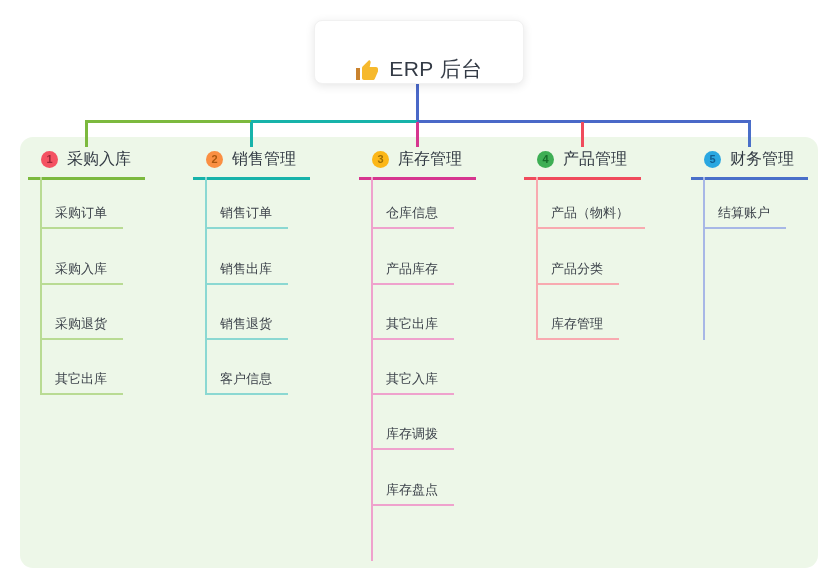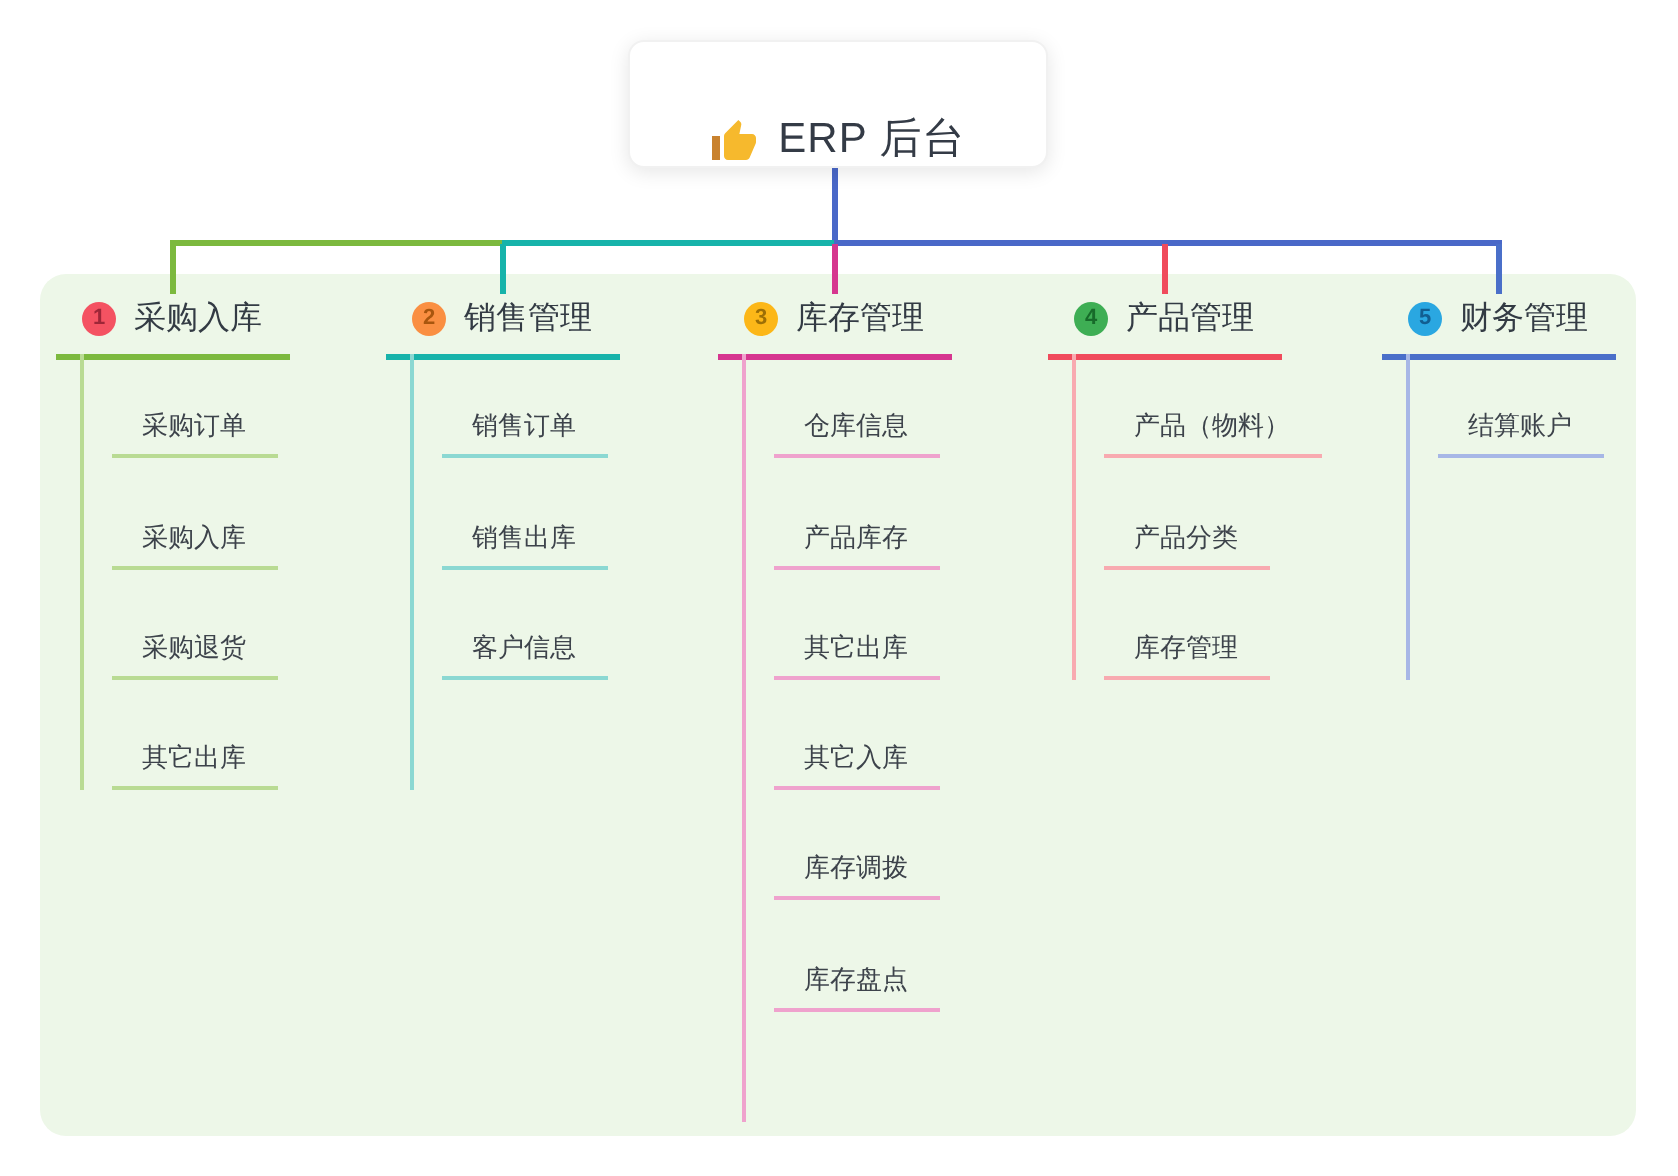--- a/index.html
+++ b/index.html
@@ -59,21 +59,21 @@
     font-size:11px;font-weight:bold;line-height:17px;text-align:center;
   }
   .title-underline{position:absolute;left:0;top:31px;width:117px;height:3px;background:var(--c);}
   .trunk{position:absolute;left:12px;top:31px;width:2px;background:var(--lc);}
   .branch-0 .trunk{height:218px;}
   .branch-1 .trunk{height:218px;}
   .branch-2 .trunk{height:384px;}
   .branch-3 .trunk{height:163px;}
   .branch-4 .trunk{height:163px;}
 
-  .children{position:absolute;left:12px;top:28px;padding-left:16px;}
+  .children{position:absolute;left:12px;top:28px;}
   .child{height:55.3px;display:flex;align-items:flex-end;}
   .child-label{
     display:inline-block;white-space:nowrap;
     padding:0 16px 5px 15px;
     border-bottom:2px solid var(--lc);
     font-size:13px;color:#3d434b;
   }
 </style>
 </head>
 <body>
@@ -133,20 +133,23 @@
     <div class="title-underline"></div>
     <div class="trunk"></div>
     <div class="children">
       <div class="child">
           <span class="child-label">销售订单</span>
         </div>
       <div class="child">
           <span class="child-label">销售出库</span>
         </div>
       <div class="child">
+          <span class="child-label">销售退货</span>
+        </div>
+      <div class="child">
           <span class="child-label">客户信息</span>
         </div>
     </div>
   </div>
 
   <div class="branch branch-2">
     <div class="branch-title">
       <span class="badge">3</span>
       <span>库存管理</span>
     </div>

